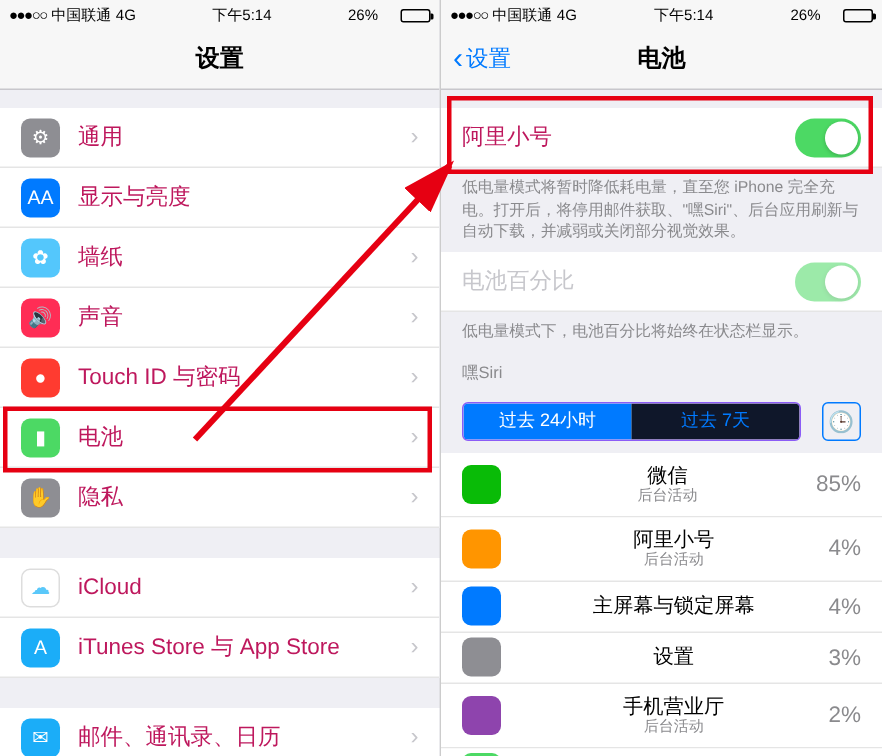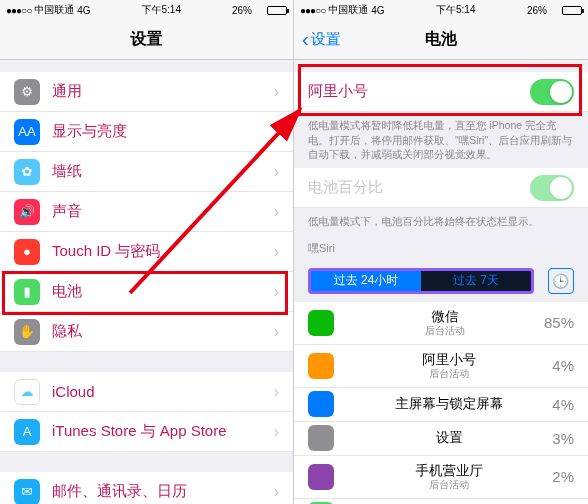--- a/index.html
+++ b/index.html
@@ -24,21 +24,21 @@
 .chevron { color: #c7c7cc; font-size: 16px; }
 .section-gap { height: 20px; background: #efeff4; }
 .section-gap-sm { height: 12px; background: #efeff4; }
 .footer-text { font-size: 10.5px; color: #8a8a8d; padding: 6px 14px; line-height: 1.4; background: #efeff4; }
 .toggle { width: 44px; height: 26px; border-radius: 13px; position: relative; }
 .toggle-on { background: #4cd964; }
 .toggle::after { content: ""; position: absolute; width: 22px; height: 22px; background: #fff; border-radius: 50%; top: 2px; box-shadow: 0 1px 3px rgba(0,0,0,0.2); }
 .toggle-on::after { right: 2px; }
 .highlight-box { border: 3px solid #e60012; position: absolute; z-index: 5; }
 .disabled-label { color: #c7c7cc; }
-.seg-control { display: flex; margin: 8px 14px; border: 3px solid #8b5cf6; border-radius: 4px; overflow: hidden; height: 26px; }
+.seg-control { display: flex; margin: 8px 14px; border: 1px solid #8b5cf6; border-radius: 4px; overflow: hidden; height: 26px; }
 .seg-item { flex: 1; display: flex; align-items: center; justify-content: center; font-size: 12px; }
 .seg-active { background: #007aff; color: #fff; }
 .seg-inactive { background: #0f172a; color: #007aff; }
 .clock-btn { width: 26px; height: 26px; border: 1px solid #007aff; border-radius: 4px; margin: 8px 14px 8px 0; display: flex; align-items: center; justify-content: center; color: #007aff; font-size: 14px; }
 .seg-wrap { display: flex; align-items: center; background: #efeff4; }
 .usage-row { height: 43px; display: flex; align-items: center; padding: 0 14px; border-bottom: 1px solid #e5e5e5; background: #fff; }
 .usage-icon { width: 26px; height: 26px; border-radius: 6px; margin-right: 12px; flex-shrink: 0; display: flex; align-items: center; justify-content: center; font-size: 14px; color: #fff; }
 .usage-text { flex: 1; display: flex; flex-direction: column; justify-content: center; align-items: center; }
 .usage-name { font-size: 13.5px; color: #000; line-height: 1.2; }
 .usage-sub { font-size: 10px; color: #8a8a8d; line-height: 1.2; }

